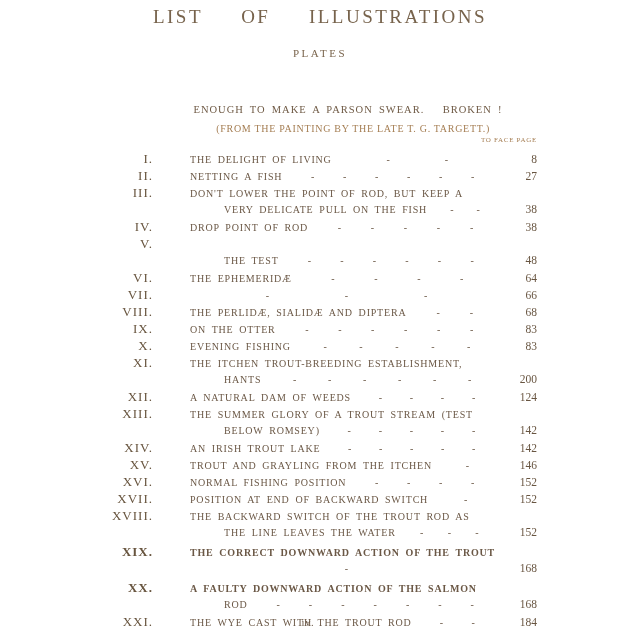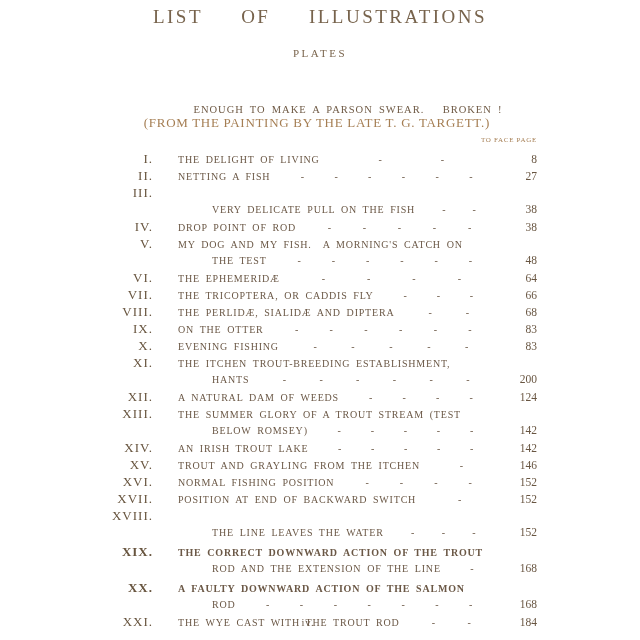--- a/index.html
+++ b/index.html
@@ -44,23 +44,23 @@
     top: 104px;
     font-size: 10.5px;
     letter-spacing: 1px;
     word-spacing: 2.5px;
     white-space: pre;
     color: #6f5a45;
     padding-left: 28px;
   }
   .frontis-credit {
     position: absolute;
-    top: 115px;
+    top: 123px;
     right: 150px;
-    font-size: 13px;
+    font-size: 10px;
     letter-spacing: 0.7px;
     color: #a57e53;
   }
   .to-face-page {
     position: absolute;
     top: 136px;
     right: 103px;
     font-size: 7px;
     letter-spacing: 0.7px;
     color: #a57e53;
@@ -85,21 +85,21 @@
     text-align: right;
     font-size: 13px;
     letter-spacing: 1px;
     line-height: 17px;
     color: #68553f;
   }
   .linebody {
     flex: 1;
     display: flex;
     align-items: center;
-    margin-left: 25px;
+    margin-left: 37px;
     min-width: 0;
   }
   .t {
     font-size: 10px;
     letter-spacing: 0.8px;
     word-spacing: 2.5px;
     white-space: pre;
     line-height: 17px;
     color: #6b5846;
   }
@@ -171,20 +171,25 @@
             <i>-</i>
             <i>-</i>
             <i>-</i>
             <i>-</i>
           </span>
           <span class="pg">27</span>
         </span>
       </div>
       <div class="row">
         <span class="num">III.</span>
+        <span class="linebody">
+          <span class="t">DON'T LOWER THE POINT OF ROD, BUT KEEP A</span>
+          <span class="leaders"></span>
+          <span class="pg"></span>
+        </span>
       </div>
       <div class="row">
         <span class="num"></span>
         <span class="linebody">
           <span class="t indent">VERY DELICATE PULL ON THE FISH</span>
           <span class="leaders">
             <i>-</i>
             <i>-</i>
           </span>
           <span class="pg">38</span>
@@ -199,25 +204,20 @@
             <i>-</i>
             <i>-</i>
             <i>-</i>
             <i>-</i>
           </span>
           <span class="pg">38</span>
         </span>
       </div>
       <div class="row">
         <span class="num">V.</span>
-        <span class="linebody">
-          <span class="t">MY DOG AND MY FISH.  A MORNING'S CATCH ON</span>
-          <span class="leaders"></span>
-          <span class="pg"></span>
-        </span>
       </div>
       <div class="row">
         <span class="num"></span>
         <span class="linebody">
           <span class="t indent">THE TEST</span>
           <span class="leaders">
             <i>-</i>
             <i>-</i>
             <i>-</i>
             <i>-</i>
@@ -236,21 +236,20 @@
             <i>-</i>
             <i>-</i>
             <i>-</i>
           </span>
           <span class="pg">64</span>
         </span>
       </div>
       <div class="row">
         <span class="num">VII.</span>
         <span class="linebody">
-          <span class="t">THE TRICOPTERA, OR CADDIS FLY</span>
           <span class="leaders">
             <i>-</i>
             <i>-</i>
             <i>-</i>
           </span>
           <span class="pg">66</span>
         </span>
       </div>
       <div class="row">
         <span class="num">VIII.</span>
@@ -392,20 +391,25 @@
         <span class="linebody">
           <span class="t">POSITION AT END OF BACKWARD SWITCH</span>
           <span class="leaders">
             <i>-</i>
           </span>
           <span class="pg">152</span>
         </span>
       </div>
       <div class="row">
         <span class="num">XVIII.</span>
+        <span class="linebody">
+          <span class="t">THE BACKWARD SWITCH OF THE TROUT ROD AS</span>
+          <span class="leaders"></span>
+          <span class="pg"></span>
+        </span>
       </div>
       <div class="row">
         <span class="num"></span>
         <span class="linebody">
           <span class="t indent">THE LINE LEAVES THE WATER</span>
           <span class="leaders">
             <i>-</i>
             <i>-</i>
             <i>-</i>
           </span>
@@ -416,21 +420,20 @@
         <span class="num">XIX.</span>
         <span class="linebody">
           <span class="t">THE CORRECT DOWNWARD ACTION OF THE TROUT</span>
           <span class="leaders"></span>
           <span class="pg"></span>
         </span>
       </div>
       <div class="row">
         <span class="num"></span>
         <span class="linebody">
-          <span class="t indent">ROD AND THE EXTENSION OF THE LINE</span>
           <span class="leaders">
             <i>-</i>
           </span>
           <span class="pg">168</span>
         </span>
       </div>
       <div class="row extra-gap">
         <span class="num">XX.</span>
         <span class="linebody">
           <span class="t">A FAULTY DOWNWARD ACTION OF THE SALMON</span>

